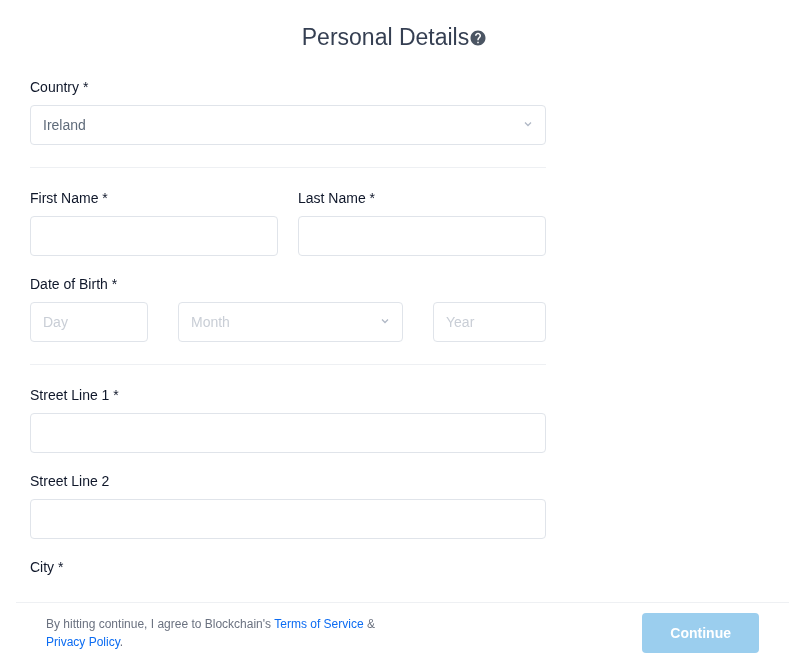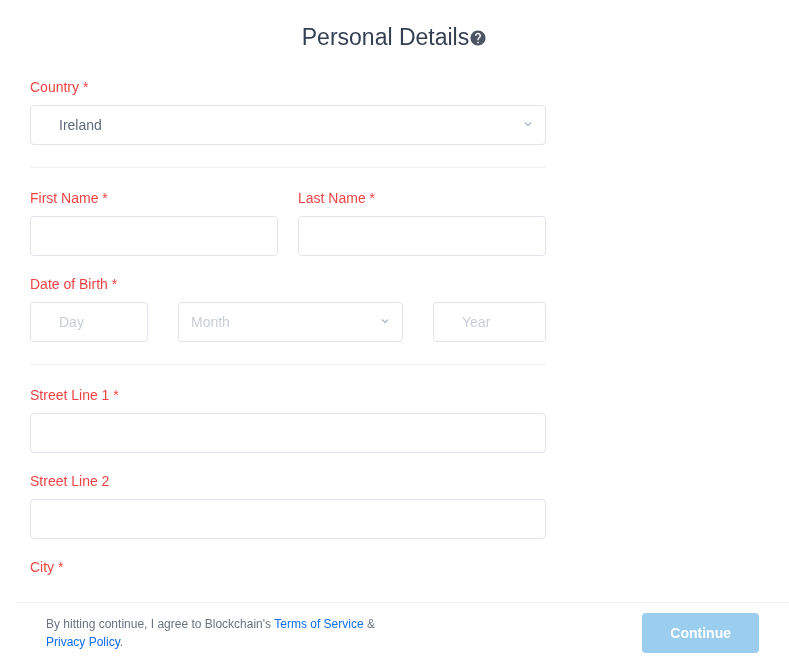--- a/index.html
+++ b/index.html
@@ -41,34 +41,34 @@
     }
     .help-icon svg {
       width: 18px;
       height: 18px;
     }
     .form-section {
       width: 516px;
     }
     .field-label {
       font-size: 14px;
-      color: #ef4444;
+      color: #0f172a;
       margin-bottom: 10px;
       display: block;
     }
     .select-wrap {
       position: relative;
       width: 100%;
     }
     .select-input, .text-input {
       width: 100%;
       height: 40px;
       border: 1px solid #e0e4ea;
       border-radius: 4px;
-      padding: 0 28px;
+      padding: 0 12px;
       font-size: 14px;
       color: #5f6b7a;
       background: #ffffff;
       appearance: none;
       -webkit-appearance: none;
       outline: none;
     }
     .text-input::placeholder {
       color: #c9ced6;
     }

